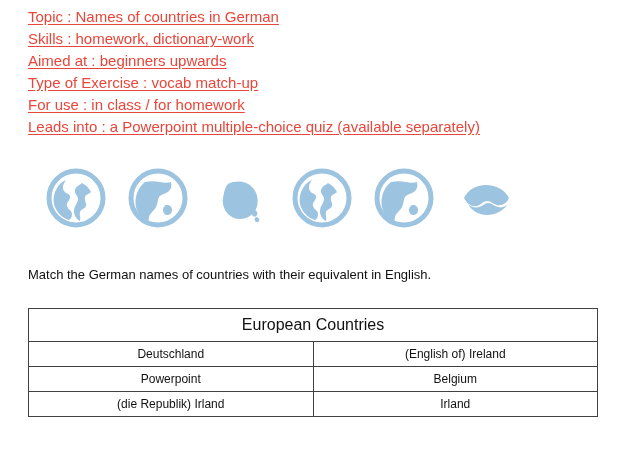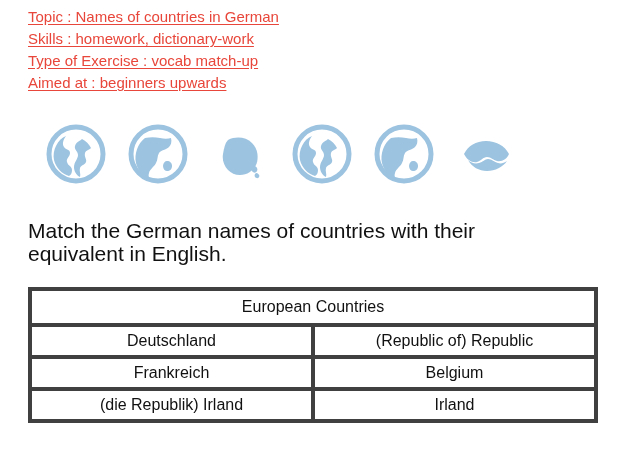--- a/index.html
+++ b/index.html
@@ -44,59 +44,61 @@
   .globe {
     width: 64px;
     height: 64px;
     flex: 0 0 auto;
   }
   .globe svg {
     display: block;
   }
   .instructions {
     margin-top: 26px;
-    font-size: 21px;
+    font-size: 13px;
     line-height: 23px;
     color: #111111;
     max-width: 520px;
   }
   .table-wrap {
     margin-top: 22px;
   }
   table.match-table {
     width: 100%;
     border-collapse: collapse;
     table-layout: fixed;
   }
   table.match-table th,
   table.match-table td {
-    border: 4px solid #404040;
+    border: 1px solid #404040;
     text-align: center;
     color: #111111;
   }
   table.match-table th {
     font-size: 16px;
     font-weight: normal;
     padding: 7px 4px;
   }
   table.match-table td {
-    font-size: 16px;
+    font-size: 12px;
     padding: 5px 4px;
   }
 </style>
 </head>
 <body>
 
 <div class="page">
 
   <div class="meta-list">
     <div class="meta-line">Topic : Names of countries in German</div>
     <div class="meta-line">Skills : homework, dictionary-work</div>
+    <div class="meta-line">Aimed at : beginners upwards</div>
     <div class="meta-line">Type of Exercise : vocab match-up</div>
-    <div class="meta-line">Aimed at : beginners upwards</div>
+    <div class="meta-line">For use : in class / for homework</div>
+    <div class="meta-line">Leads into : a Powerpoint multiple-choice quiz (available separately)</div>
   </div>
 
   <div class="globes">
 
     <span class="globe">
       <svg viewBox="0 0 64 64" width="64" height="64" aria-hidden="true">
         <circle cx="32" cy="32" r="27" fill="none" stroke="#9cc3e0" stroke-width="5"></circle>
         <path d="M22 14 c-3 4 -4 8 -2 11 c2 3 6 2 6 6 c0 4 -4 5 -3 9 c1 4 5 4 5 8 c0 3 -1 5 -3 6 c-7 -2 -13 -8 -15 -16 c-2 -10 4 -21 12 -24 z" fill="#9cc3e0"></path>
         <path d="M38 17 c4 2 7 5 9 9 c-2 2 -5 2 -6 5 c-1 4 2 6 1 9 c-1 3 -5 3 -6 6 c-1 3 1 6 0 9 c-4 -2 -6 -6 -6 -10 c0 -5 4 -8 4 -12 c0 -4 -4 -5 -3 -9 c1 -4 5 -5 7 -7 z" fill="#9cc3e0"></path>
       </svg>
@@ -148,24 +150,24 @@
   <div class="table-wrap">
     <table class="match-table">
       <thead>
         <tr>
           <th colspan="2">European Countries</th>
         </tr>
       </thead>
       <tbody>
         <tr>
           <td>Deutschland</td>
-          <td>(Republic of) Republic</td>
+          <td>(English of) Ireland</td>
         </tr>
         <tr>
-          <td>Frankreich</td>
+          <td>Powerpoint</td>
           <td>Belgium</td>
         </tr>
         <tr>
           <td>(die Republik) Irland</td>
           <td>Irland</td>
         </tr>
       </tbody>
     </table>
   </div>
 

